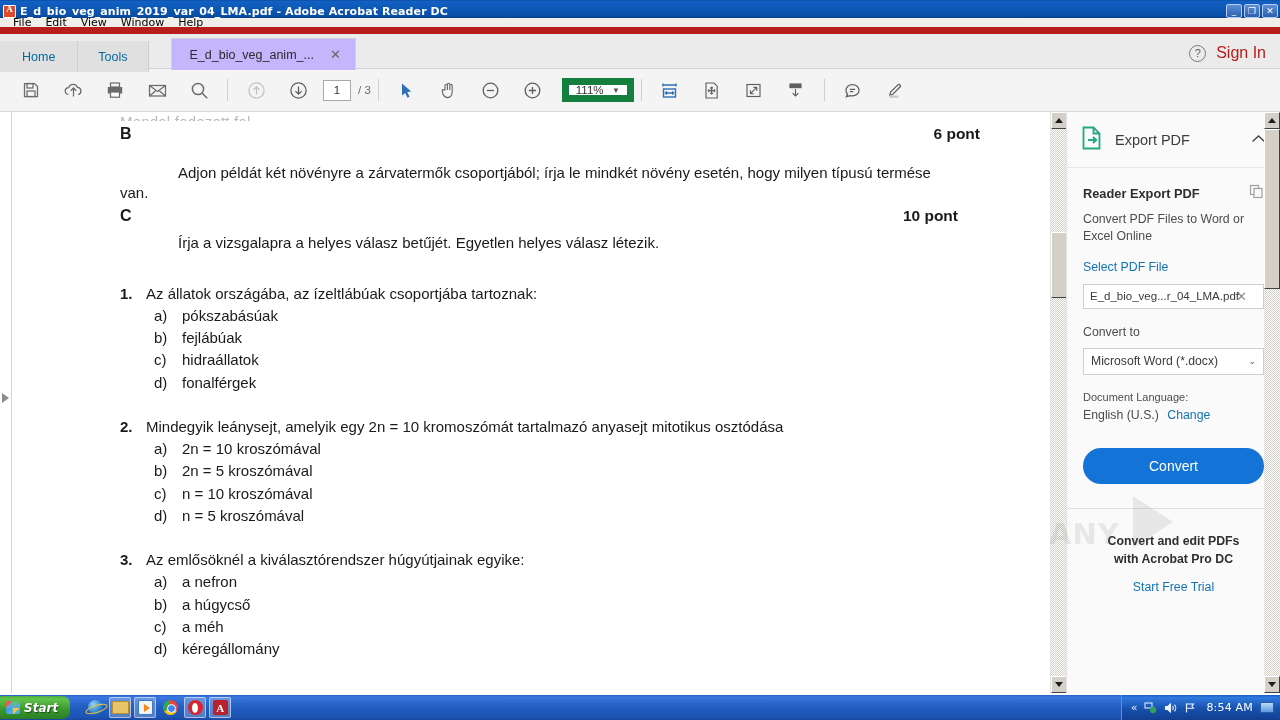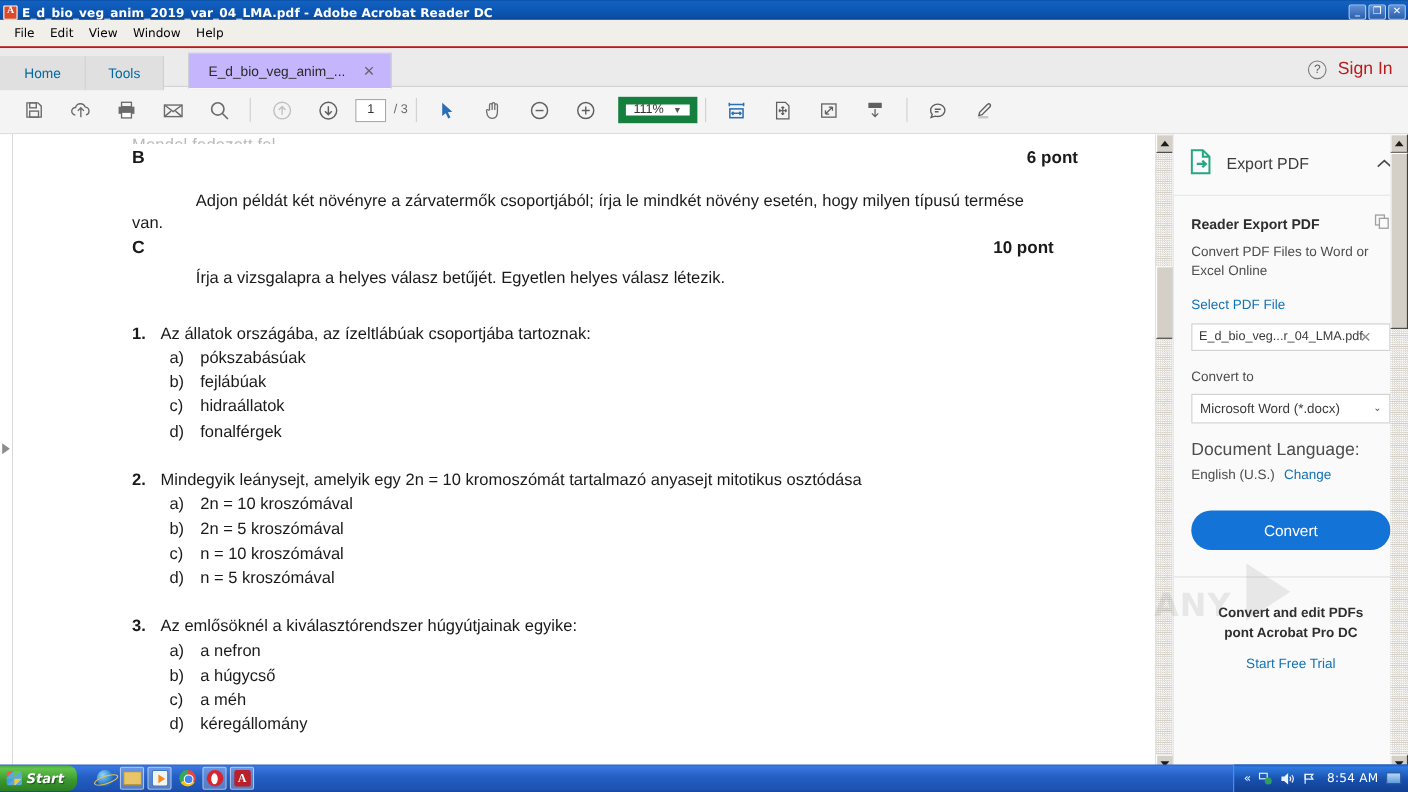--- a/index.html
+++ b/index.html
@@ -44,22 +44,22 @@
     background: linear-gradient(to bottom, #5e90d6, #2a5fae);
     border: 1px solid #b5ccec;
     border-radius: 2px;
     display: flex; align-items: center; justify-content: center;
     color: #fff; font-size: 9px; line-height: 1;
     font-family: "DejaVu Sans", sans-serif;
   }
 
   
   #menubar {
-    height: 26px; background: #f0efe9;
-    border-bottom: 2px solid #b91c1c;
+    height: 16px; background: #f0efe9;
+    border-bottom: 7px solid #b91c1c;
     display: flex; align-items: center; padding-left: 6px;
   }
   #menubar .mi {
     font-size: 11px; color: #000; padding: 1px 7px;
     font-family: "DejaVu Sans", sans-serif;
   }
 
   
   #acro-chrome { background: #f2f2f2; }
   #tabstrip {
@@ -237,21 +237,21 @@
     position: relative; overflow: hidden;
   }
   .ex-filebox .fx { margin-left: -3px; color: #8a8a8a; font-size: 13px; }
   .ex-label { font-size: 12.3px; color: #4d4d4d; margin-top: 16px; }
   .ex-select {
     margin-top: 9px; height: 27px; background: #fff;
     border: 1px solid #cfcfcf; display: flex; align-items: center;
     padding: 0 7px; font-size: 12.2px; color: #3a3a3a;
   }
   .ex-select .caret { margin-left: auto; font-size: 9px; color: #555; }
-  .ex-lang { font-size: 16px; color: #4d4d4d; margin-top: 16px; }
+  .ex-lang { font-size: 11px; color: #4d4d4d; margin-top: 16px; }
   .ex-lang2 { font-size: 12.3px; color: #4d4d4d; margin-top: 5px; }
   .ex-lang2 a { color: #1473b5; margin-left: 5px; }
   #convert-btn {
     margin: 26px 16px 0 16px; height: 36px; border-radius: 18px;
     background: #1473d6; color: #fff; font-size: 14px;
     display: flex; align-items: center; justify-content: center;
   }
   #panel-div {
     margin: 24px 0 0 0; height: 1px; background: #e0e0e0;
   }
@@ -703,21 +703,21 @@
     <div id="convert-btn">Convert</div>
 
     <div id="panel-div"></div>
 
     <div id="promo">
       <div id="watermark">
         <span class="wm-text">ANY</span>
         <span class="wm-tri"></span>
       </div>
       <div class="p1">Convert and edit PDFs</div>
-      <div class="p1">pont Acrobat Pro DC</div>
+      <div class="p1">with Acrobat Pro DC</div>
       <div class="p2">Start Free Trial</div>
     </div>
 
     <div id="panelscroll">
       <div class="sb-btn up">
           <span class="sb-tri u"></span>
         </div>
       <div id="panelthumb"></div>
       <div class="sb-btn down">
           <span class="sb-tri d"></span>

